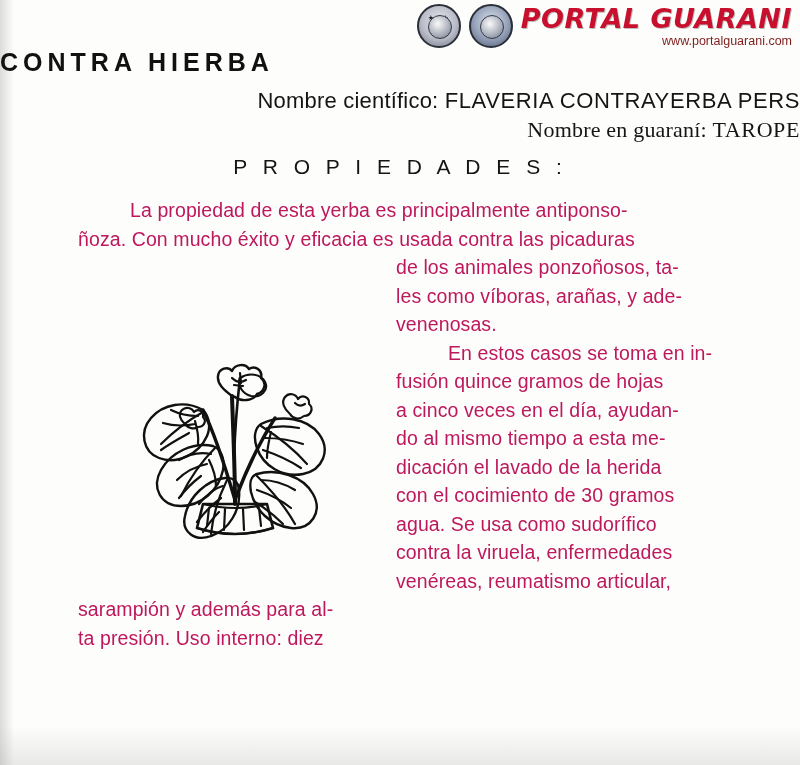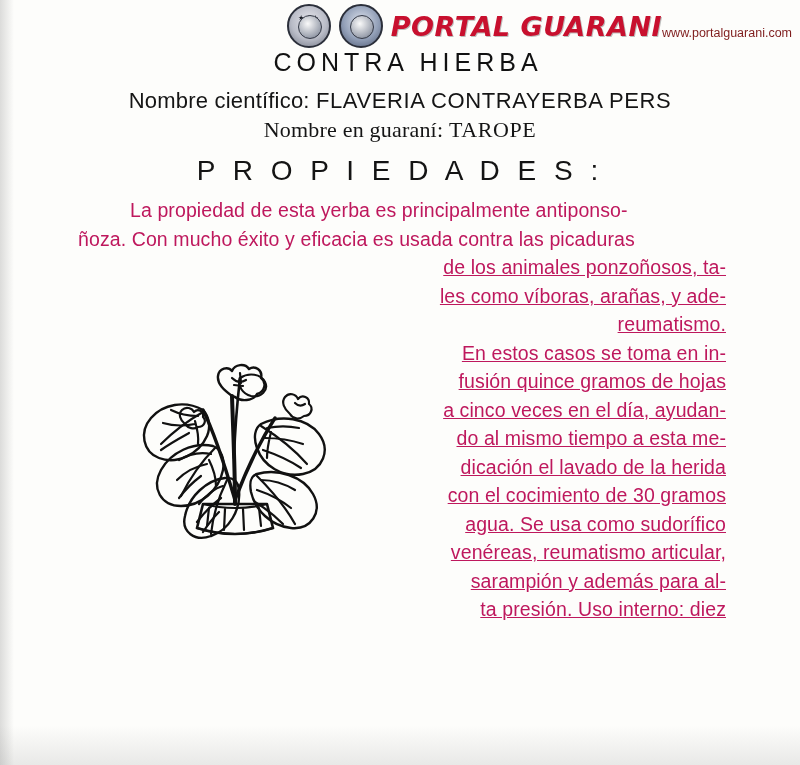--- a/index.html
+++ b/index.html
@@ -68,20 +68,21 @@
     font-size: 7px;
     letter-spacing: 1px;
     color: #1a1d25;
     line-height: 1;
   }
   .seal2 {
     background: radial-gradient(circle at 50% 40%, #dfe4ee 0%, #93a0b8 55%, #4e5a73 100%);
   }
   .wm-text {
     display: flex;
+    flex-direction: column;
     align-items: flex-end;
     line-height: 1;
   }
   .wm-title {
     font-family: "DejaVu Sans", sans-serif;
     font-weight: bold;
     font-style: italic;
     font-size: 27px;
     color: #c8102e;
     letter-spacing: 0.5px;
@@ -92,52 +93,51 @@
     margin-top: 3px;
     font-family: "Liberation Sans", sans-serif;
     font-size: 12.5px;
     color: #7f1d1d;
     white-space: nowrap;
   }
 
   
   #title {
     position: absolute;
-    left: 16px;
+    left: 0;
     right: 0;
     top: 48px;
-    text-align: center;
     font-family: "Liberation Sans", sans-serif;
-    font-weight: normal;
+    font-weight: bold;
     font-size: 25px;
     letter-spacing: 5px;
     color: #111;
   }
 
   .subtitle {
     position: absolute;
     left: 0;
     right: 0;
-    text-align: center;
+    text-align: right;
     font-size: 22px;
     color: #151515;
     letter-spacing: 0.2px;
   }
   #sci-name { top: 88px; }
   #gua-name { top: 117px; font-family: Liberation Serif, serif; }
   .lbl { letter-spacing: 0.2px; }
   .val { letter-spacing: 0.6px; }
 
   #props {
     position: absolute;
     left: 0;
     right: 0;
     top: 155px;
     text-align: center;
-    font-size: 28px;
+    font-size: 21px;
     letter-spacing: 5px;
     color: #141414;
   }
 
   
   #body-text {
     position: absolute;
     left: 78px;
     top: 196px;
     width: 648px;
@@ -162,21 +162,21 @@
   }
 
   #illustration {
     position: absolute;
     left: 85px;
     top: 228px;
     width: 300px;
     height: 320px;
   }
 
-  .col-para { text-align: right; text-decoration: underline; }
+  .col-para { text-align: left; }
 
   
   #edge-left {
     position: absolute;
     left: 0; top: 0; width: 14px; height: 765px;
     background: linear-gradient(to right, rgba(120,120,120,0.25), rgba(255,255,255,0));
     pointer-events: none;
   }
   #edge-bottom {
     position: absolute;
@@ -285,29 +285,30 @@
 
   <div id="body-text">
 
     <div class="para-full"><span class="indent"></span><span>La propiedad de esta yerba es principalmente antiponso-</span></div>
     <div class="para-full">ñoza. Con mucho éxito y eficacia es usada contra las picaduras</div>
 
     <div id="illus-float"></div>
 
     <div class="col-para">de los animales ponzoñosos, ta-</div>
     <div class="col-para">les como víboras, arañas, y ade-</div>
-    <div class="col-para">reumatismo.</div>
+    <div class="col-para">venenosas.</div>
 
     <div class="col-para"><span class="indent"></span><span>En estos casos se toma en in-</span></div>
     <div class="col-para">fusión quince gramos de hojas</div>
     <div class="col-para">a cinco veces en el día, ayudan-</div>
     <div class="col-para">do al mismo tiempo a esta me-</div>
     <div class="col-para">dicación el lavado de la herida</div>
     <div class="col-para">con el cocimiento de 30 gramos</div>
     <div class="col-para">agua. Se usa como sudorífico</div>
+    <div class="col-para">contra la viruela, enfermedades</div>
     <div class="col-para">venéreas, reumatismo articular,</div>
     <div class="col-para">sarampión y además para al-</div>
     <div class="col-para">ta presión. Uso interno: diez</div>
 
 
   </div>
 
 </div>
 
 </body></html>

